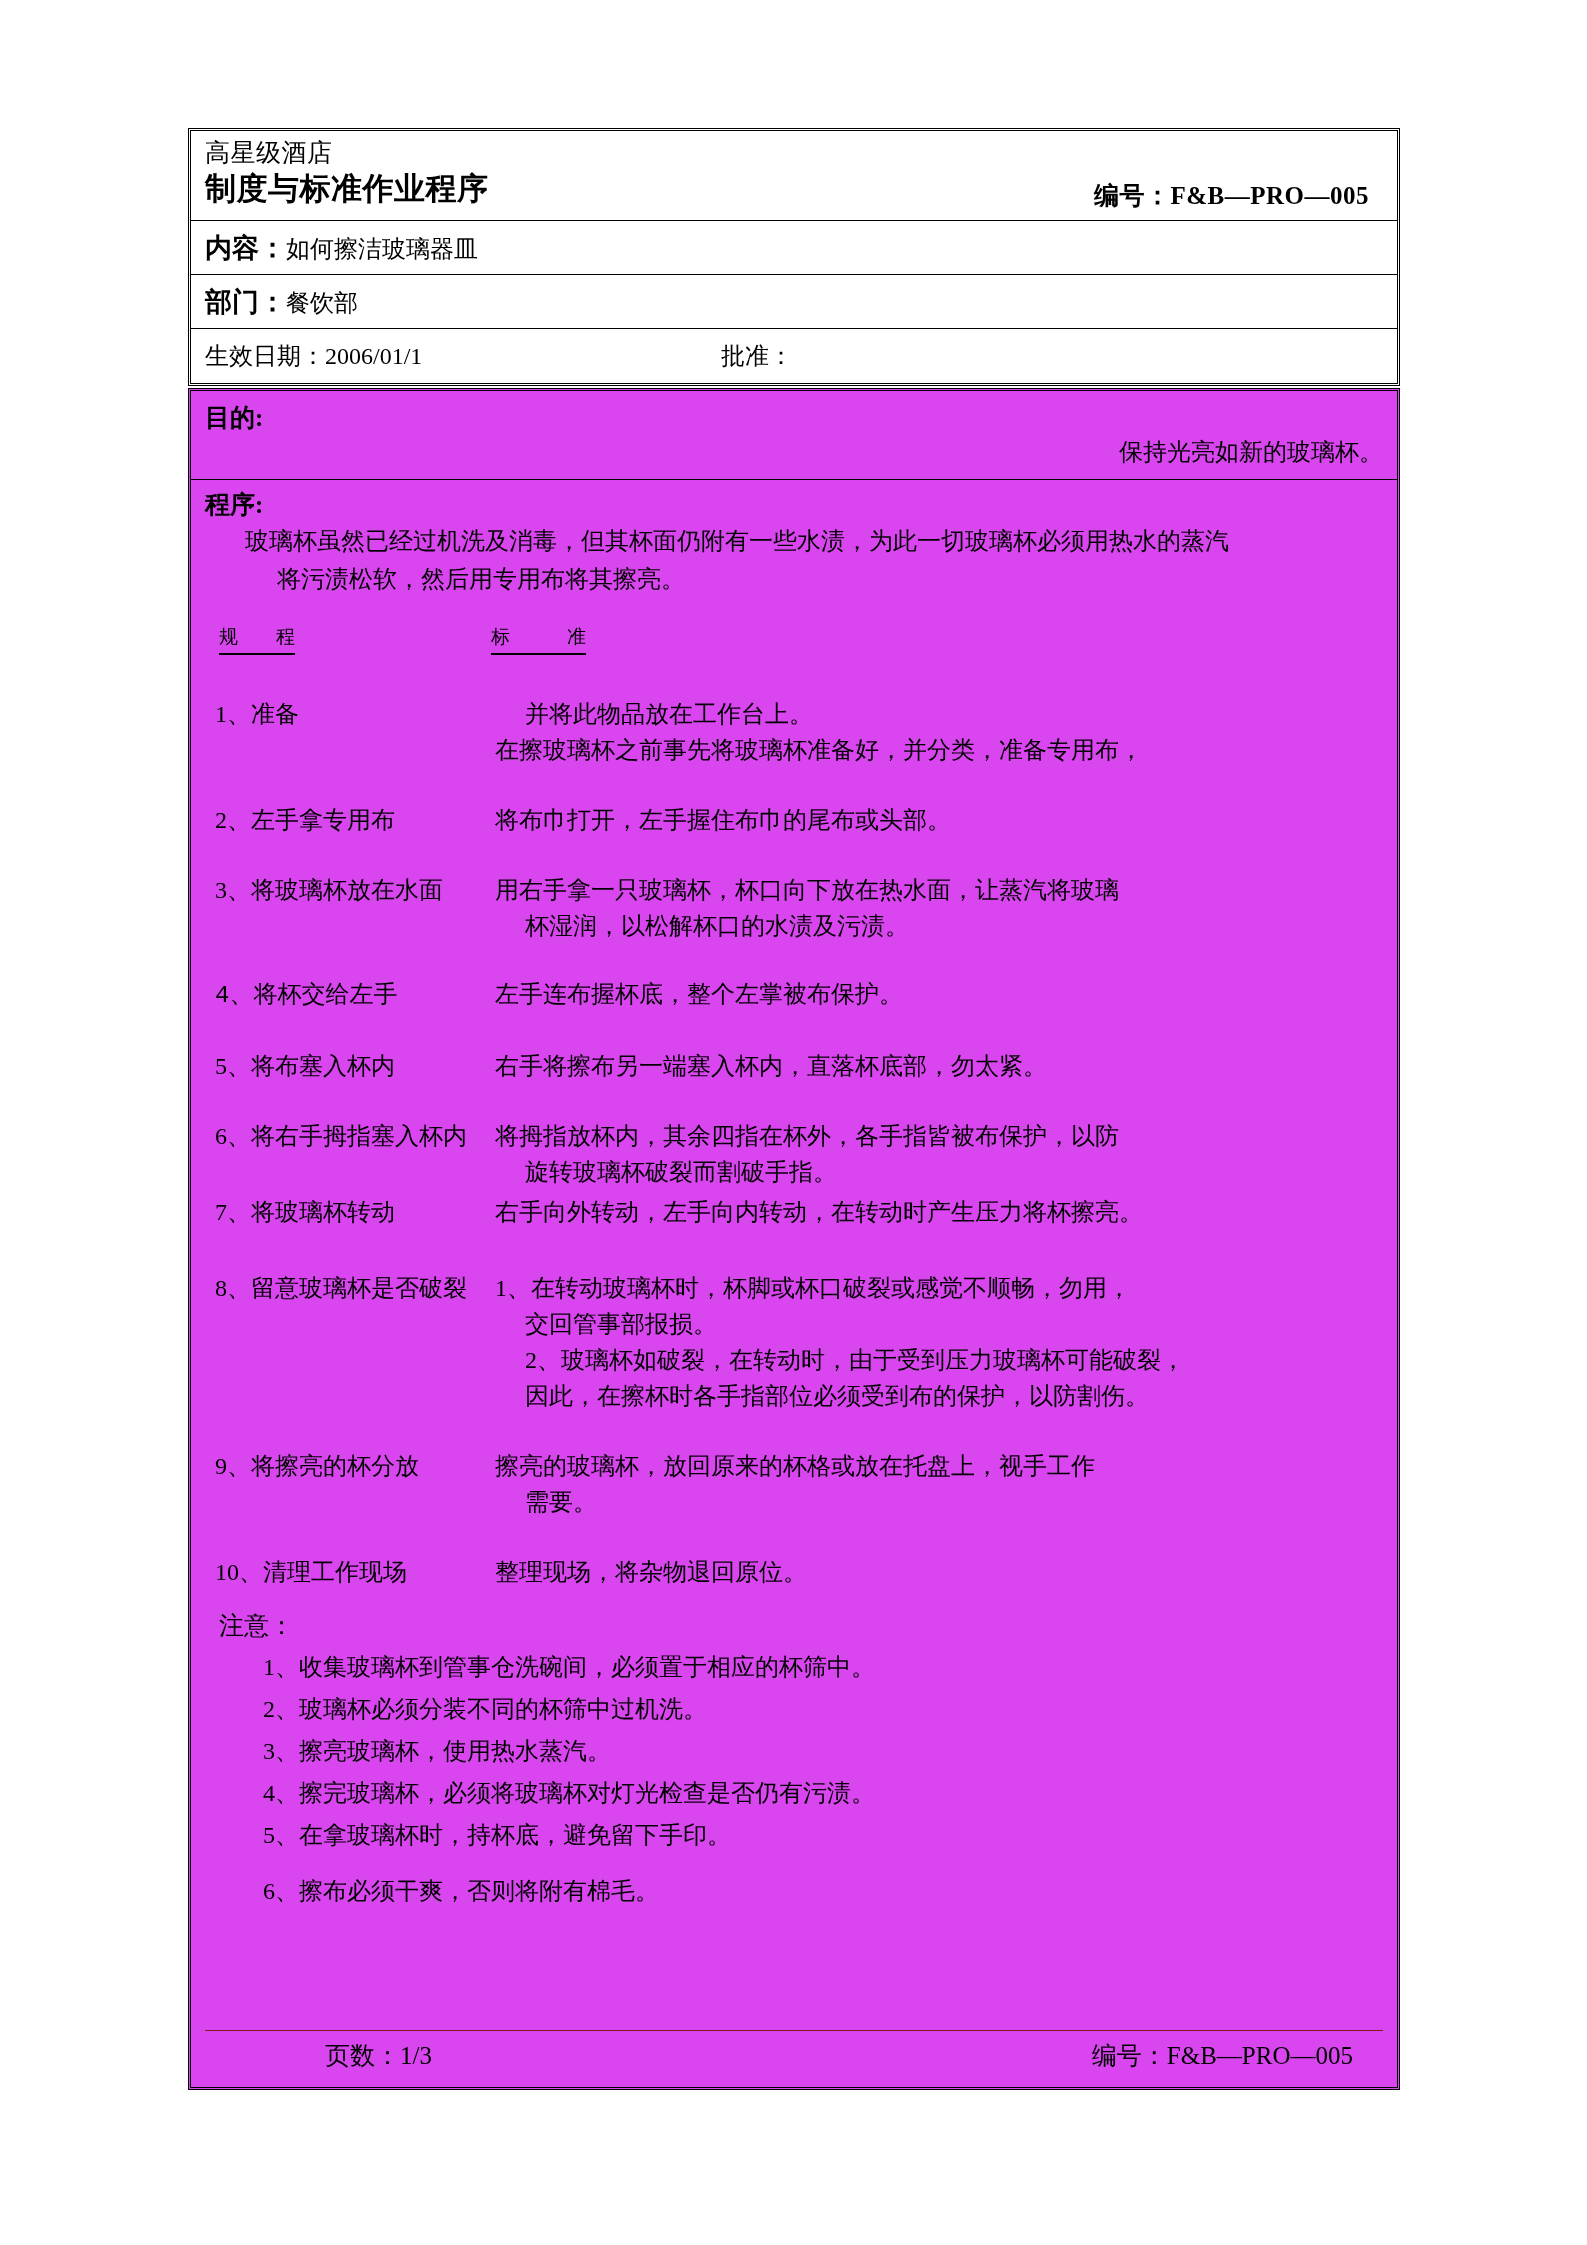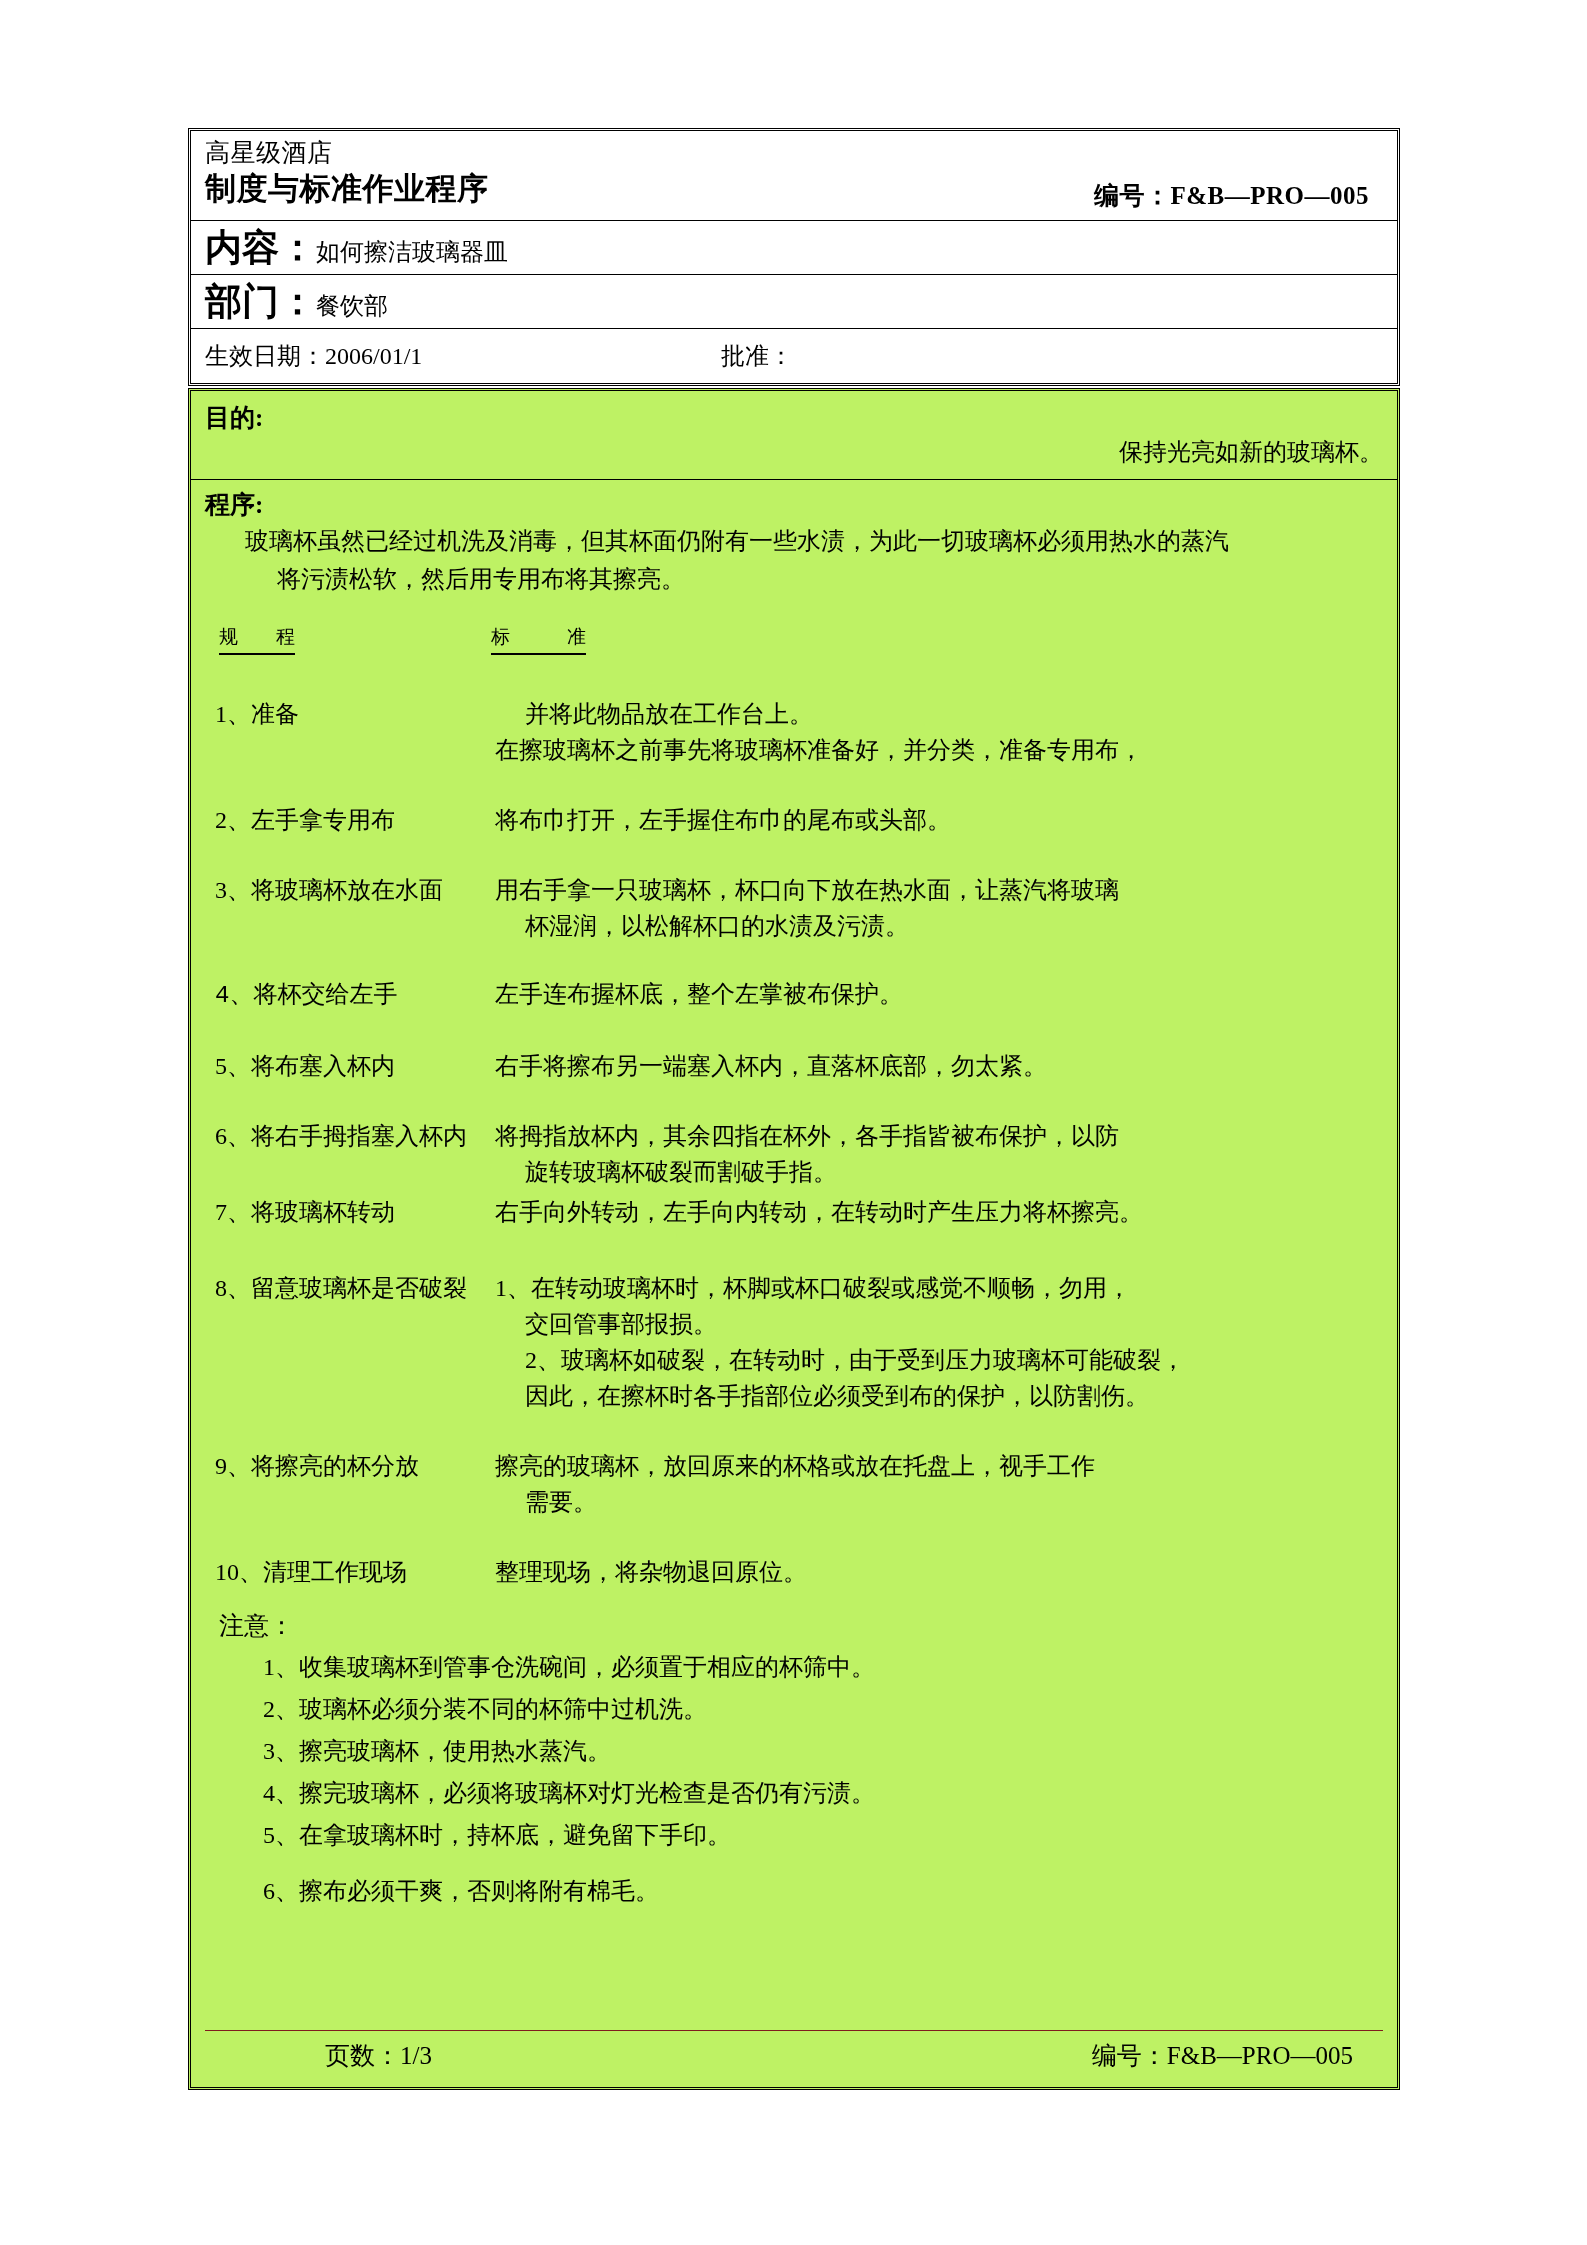--- a/index.html
+++ b/index.html
@@ -70,42 +70,42 @@
   .hdr-row-std {
     height: 54px;
     padding: 8px 0 0 14px;
     box-sizing: border-box;
     font-size: 25px;
     line-height: 38px;
     white-space: nowrap;
   }
   .hdr-label {
     font-weight: bold;
-    font-size: 37px;
+    font-size: 27px;
   }
   .hdr-value {
     font-weight: normal;
     font-size: 24px;
   }
   .approve-label {
     position: absolute;
     left: 530px;
     top: 8px;
     font-size: 24px;
   }
 
   
   .body-table {
     position: absolute;
     left: 188px;
     top: 388px;
     width: 1212px;
     border: 3px double #000;
     box-sizing: border-box;
-    background: #bef264;
+    background: #d946ef;
   }
   .sec {
     box-sizing: border-box;
     border-bottom: 1px solid #000;
   }
   .sec-last { border-bottom: none; }
 
   .sec-purpose {
     padding: 10px 14px 10px 14px;
   }

